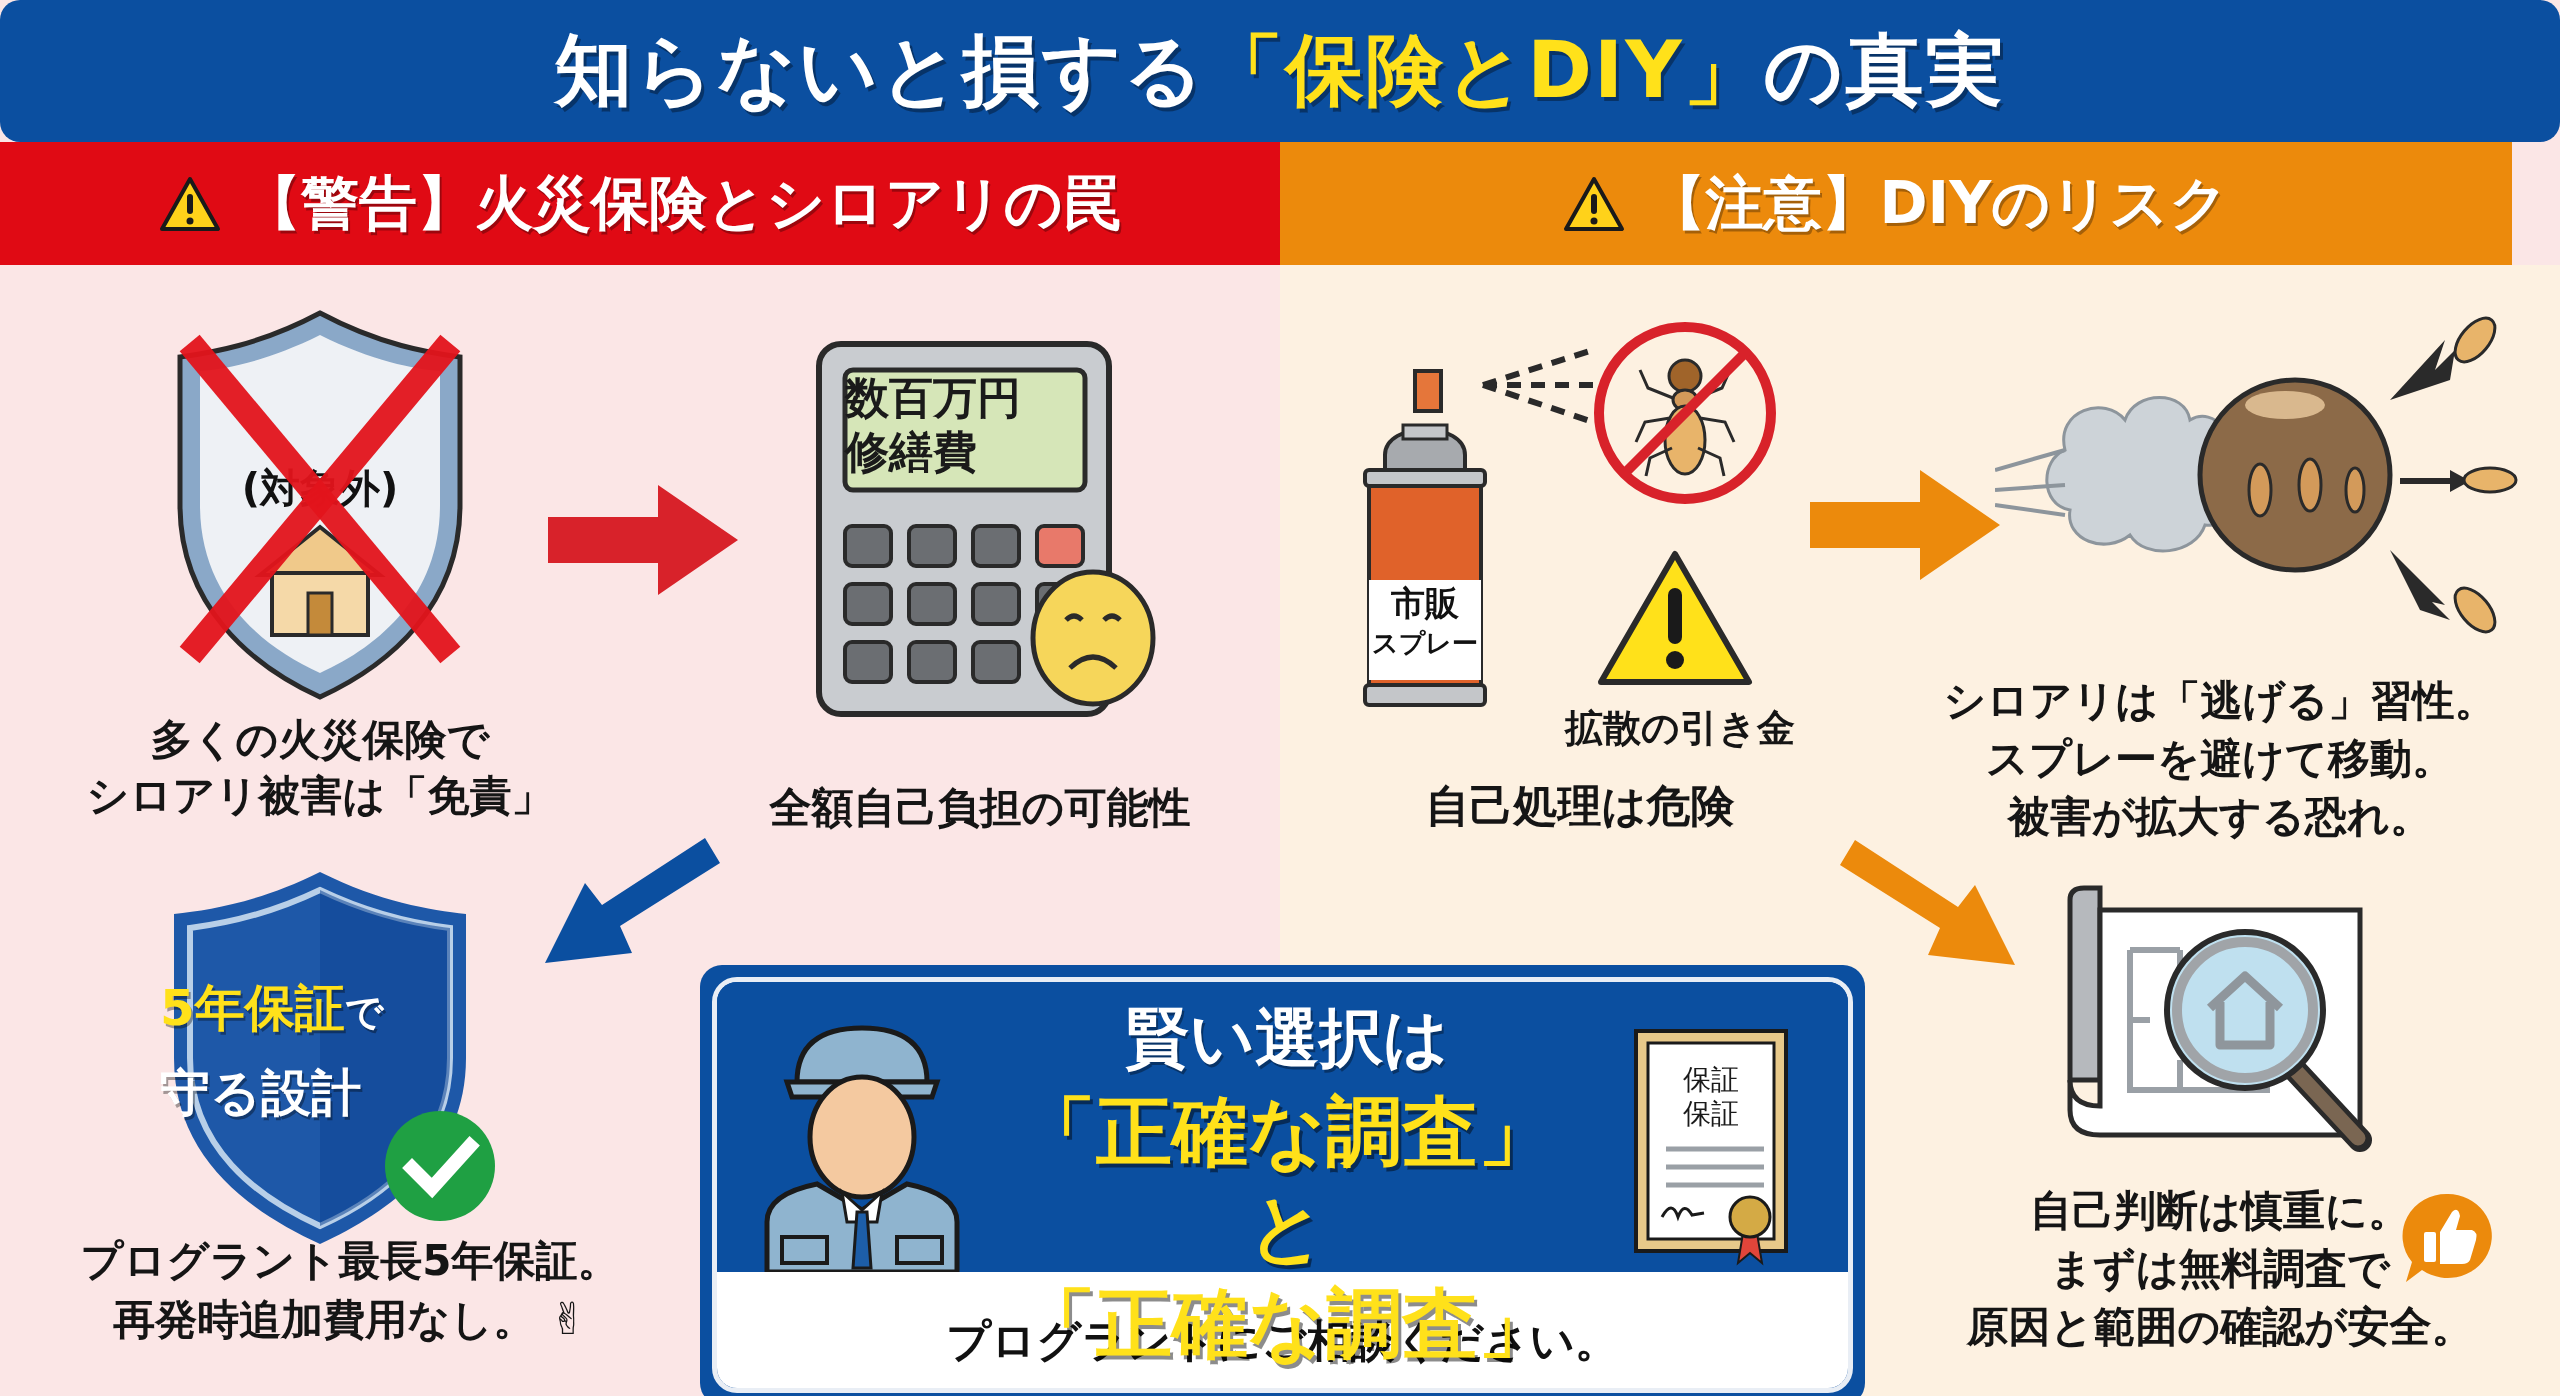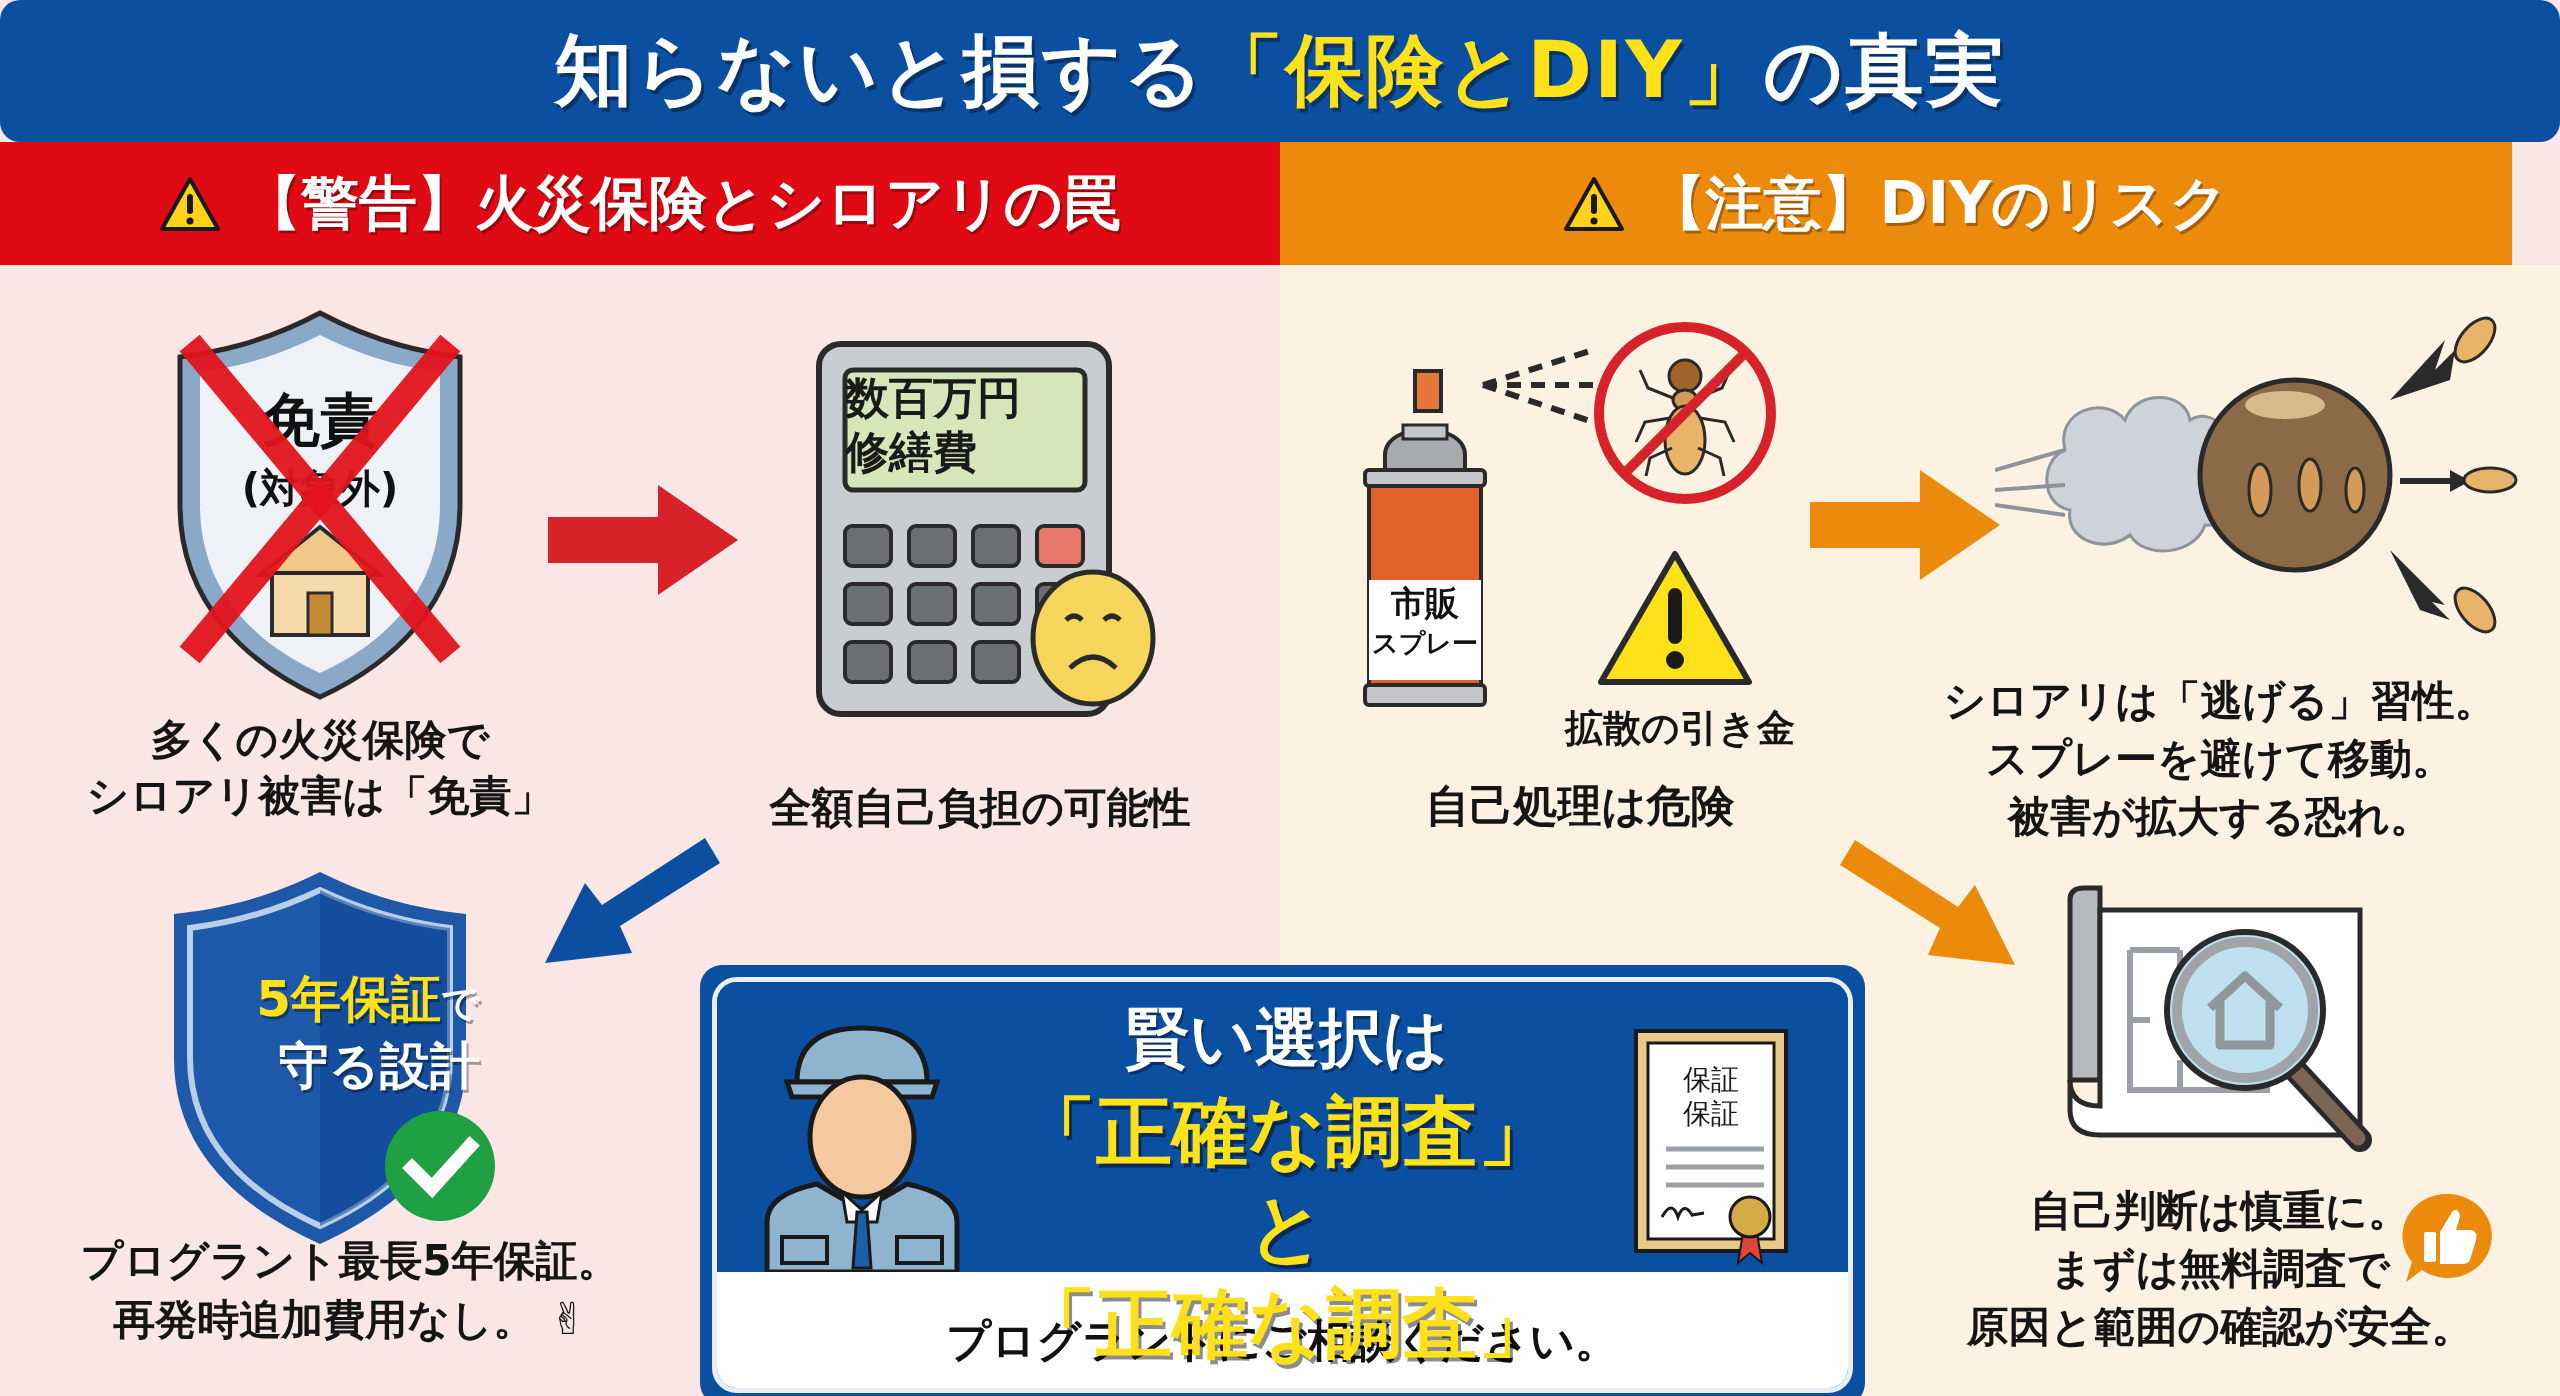--- a/index.html
+++ b/index.html
@@ -57,21 +57,20 @@
 <div class="abs" style="left:160px;top:305px;width:320px;height:400px;">
   <svg width="320" height="400" viewBox="0 0 320 400">
     <path d="M160,8 C220,40 270,48 300,52 L300,200 C300,300 230,360 160,392 C90,360 20,300 20,200 L20,52 C50,48 100,40 160,8 Z" fill="#8aa8c8" stroke="#2a2a2a" stroke-width="5"></path>
     <path d="M160,30 C212,56 254,64 280,66 L280,200 C280,288 222,340 160,368 C98,340 40,288 40,200 L40,66 C66,64 108,56 160,30 Z" fill="#eef1f5"></path>
     <g>
       <polygon points="100,270 160,222 220,270" fill="#f0c98a" stroke="#2a2a2a" stroke-width="4"></polygon>
       <rect x="112" y="268" width="96" height="62" fill="#f5d9a8" stroke="#2a2a2a" stroke-width="4"></rect>
       <rect x="148" y="288" width="24" height="42" fill="#c48a3a" stroke="#2a2a2a" stroke-width="3"></rect>
     </g>
   </svg>
-  <div class="abs" style="left:0;top:82px;width:320px;text-align:center;font-size:58px;color:#111;line-height:66px;">免責</div>
   <div class="abs" style="left:0;top:156px;width:320px;text-align:center;font-size:40px;color:#111;">(対象外)</div>
   <svg class="abs" style="left:0;top:0;" width="320" height="400" viewBox="0 0 320 400">
     <line x1="38" y1="48" x2="282" y2="340" stroke="#e3141c" stroke-width="26" stroke-linecap="square" opacity="0.95"></line>
     <line x1="282" y1="48" x2="38" y2="340" stroke="#e3141c" stroke-width="26" stroke-linecap="square" opacity="0.95"></line>
   </svg>
 </div>
 <div class="abs caption" style="left:40px;top:712px;width:560px;">
   <div>多くの火災保険で</div>
   <div>シロアリ被害は「免責」</div>
 </div>
@@ -114,21 +113,21 @@
 <svg class="abs" style="left:540px;top:833px;" width="180" height="140" viewBox="0 0 180 140">
   <polygon points="165,5 180,30 80,93 92,120 5,130 45,50 62,72" fill="#0b4fa0"></polygon>
 </svg>
 
 <div class="abs" style="left:160px;top:868px;width:340px;height:380px;">
   <svg width="340" height="380" viewBox="0 0 340 380">
     <path d="M160,4 C220,34 270,42 306,46 L306,190 C306,290 230,344 160,376 C90,344 14,290 14,190 L14,46 C50,42 100,34 160,4 Z" fill="#1e58a8"></path>
     <path d="M160,22 C214,48 258,56 290,60 L290,190 C290,280 222,330 160,358 C98,330 30,280 30,190 L30,60 C62,56 106,48 160,22 Z" fill="none" stroke="#b8cfe8" stroke-width="6"></path>
     <path d="M160,22 L160,358 C222,330 290,280 290,190 L290,60 C258,56 214,48 160,22 Z" fill="#0f4593" opacity="0.55"></path>
   </svg>
-  <div class="abs" style="left:0;top:100px;width:320px;text-align:right;font-size:50px;line-height:63px;text-shadow: 2px 3px 0 rgba(0,0,0,0.35);">
+  <div class="abs" style="left:0;top:100px;width:320px;text-align:left;font-size:50px;line-height:81px;text-shadow: 2px 3px 0 rgba(0,0,0,0.35);">
     <div><span style="color:#ffe11a">5年保証</span><span style="color:#fff;font-size:38px">で</span></div>
     <div style="color:#fff">守る設計</div>
   </div>
   <svg class="abs" style="left:222px;top:240px;" width="116" height="116" viewBox="0 0 116 116">
     <circle cx="58" cy="58" r="55" fill="#1fa043"></circle>
     <polyline points="30,60 50,80 88,38" fill="none" stroke="#fff" stroke-width="14" stroke-linecap="square"></polyline>
   </svg>
 </div>
 <div class="abs caption" style="left:30px;top:1232px;width:640px;line-height:58px;">
   <div>プログラント最長5年保証。</div>

